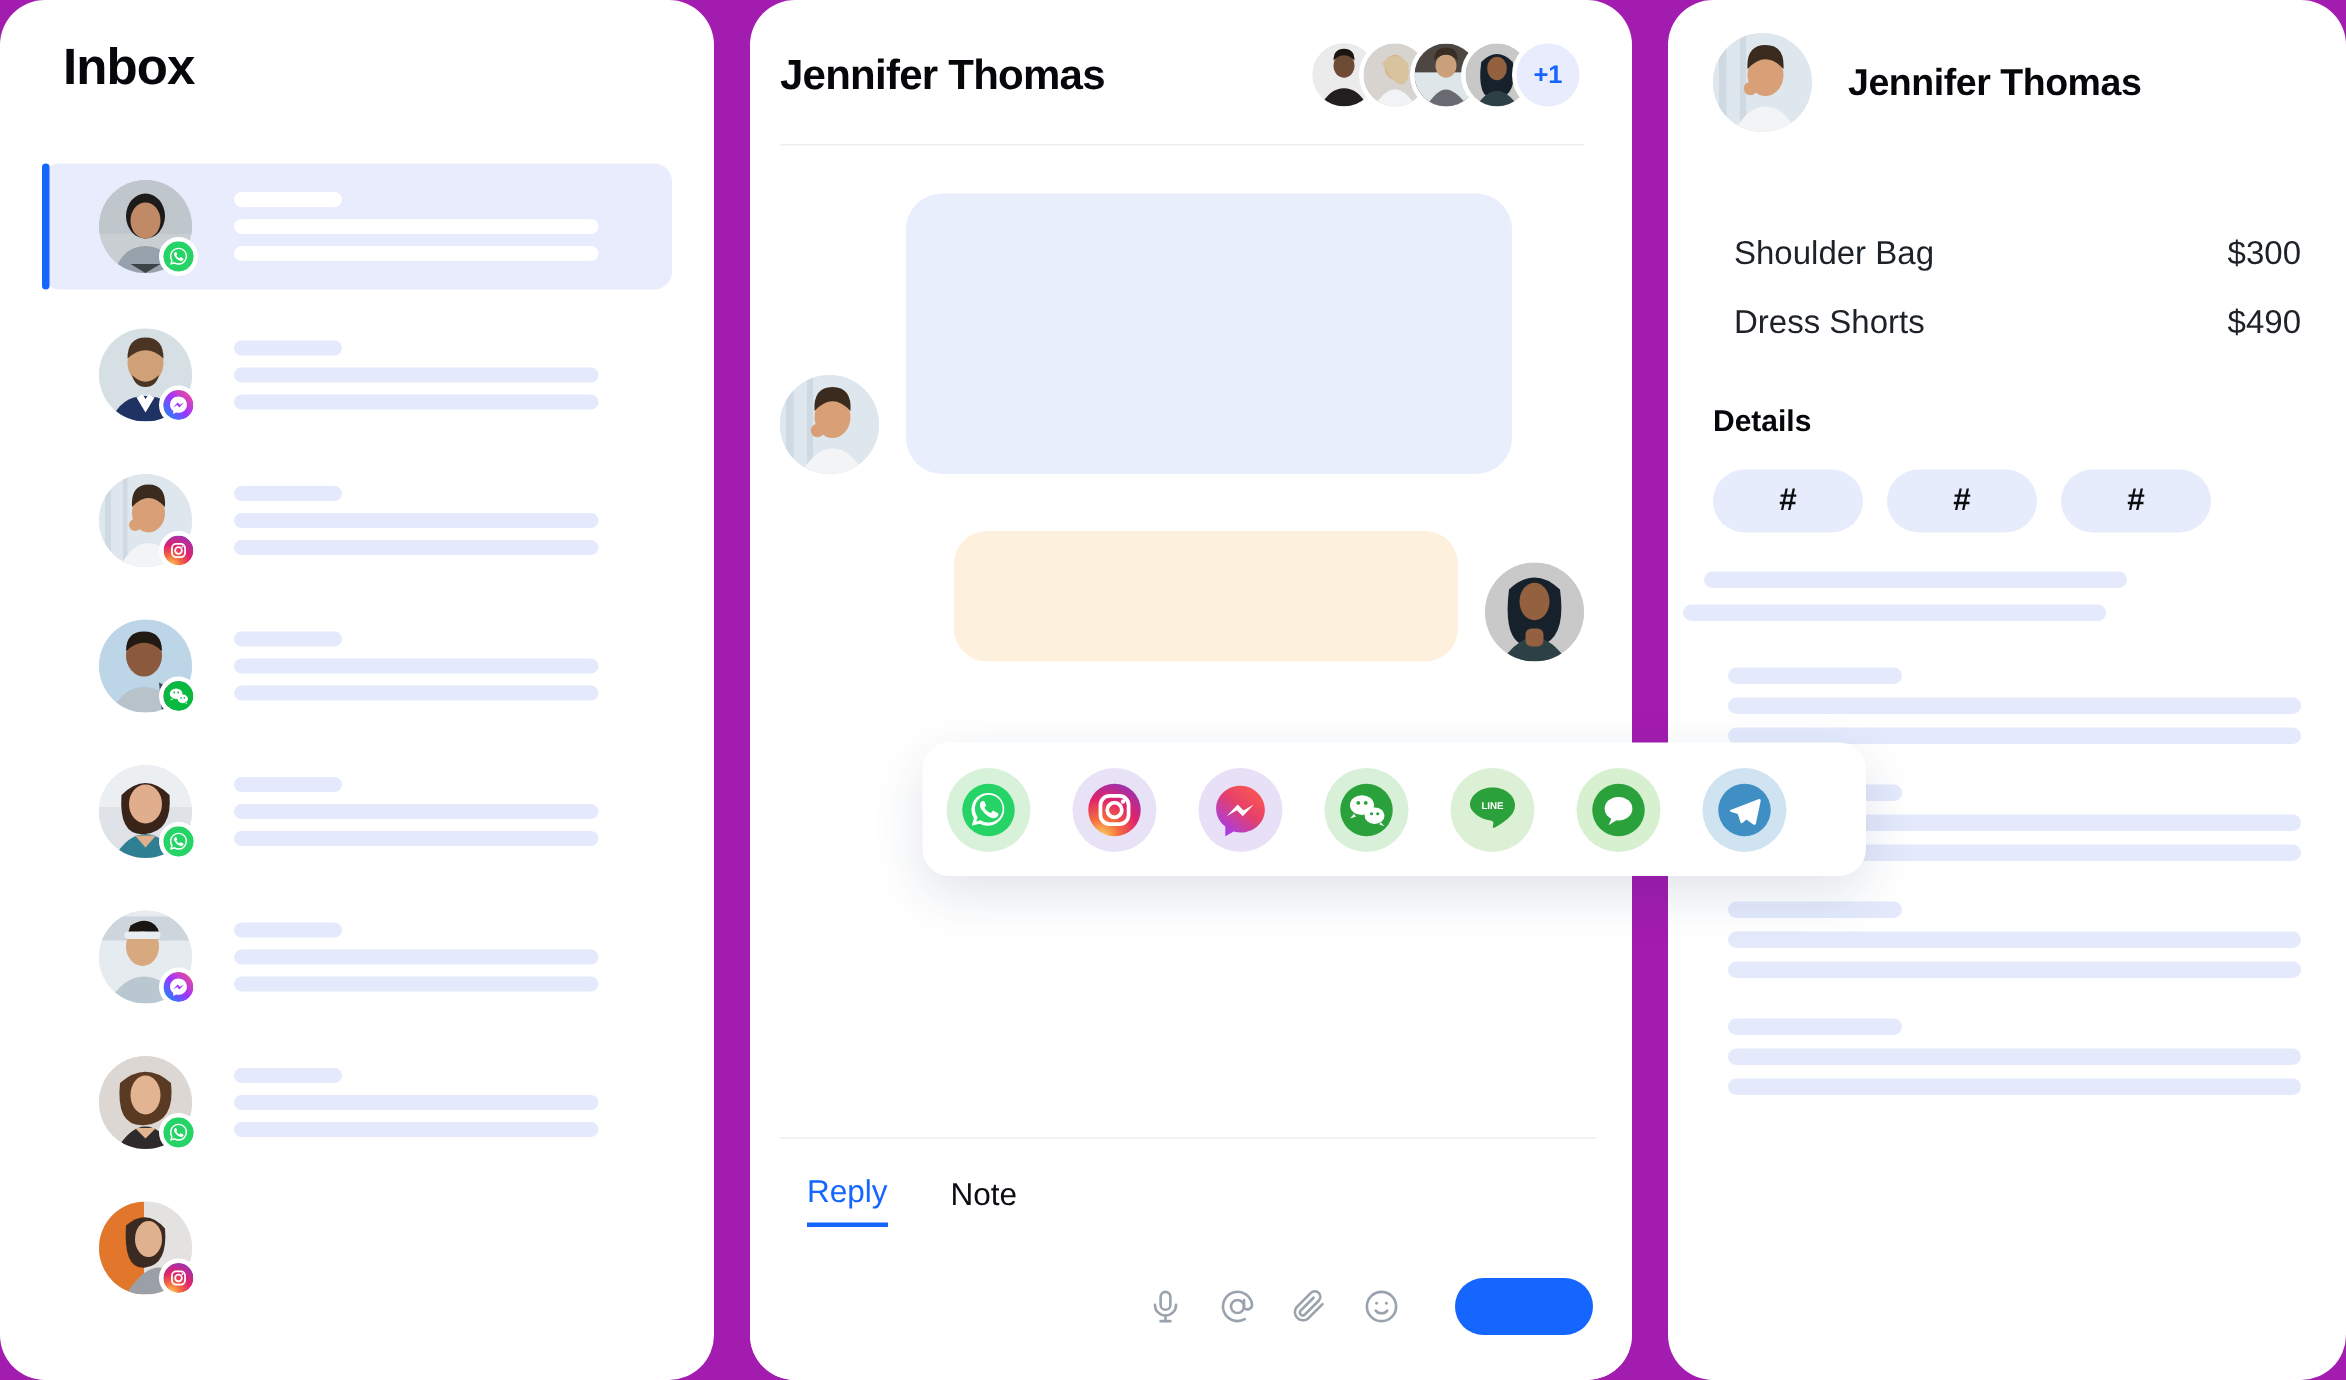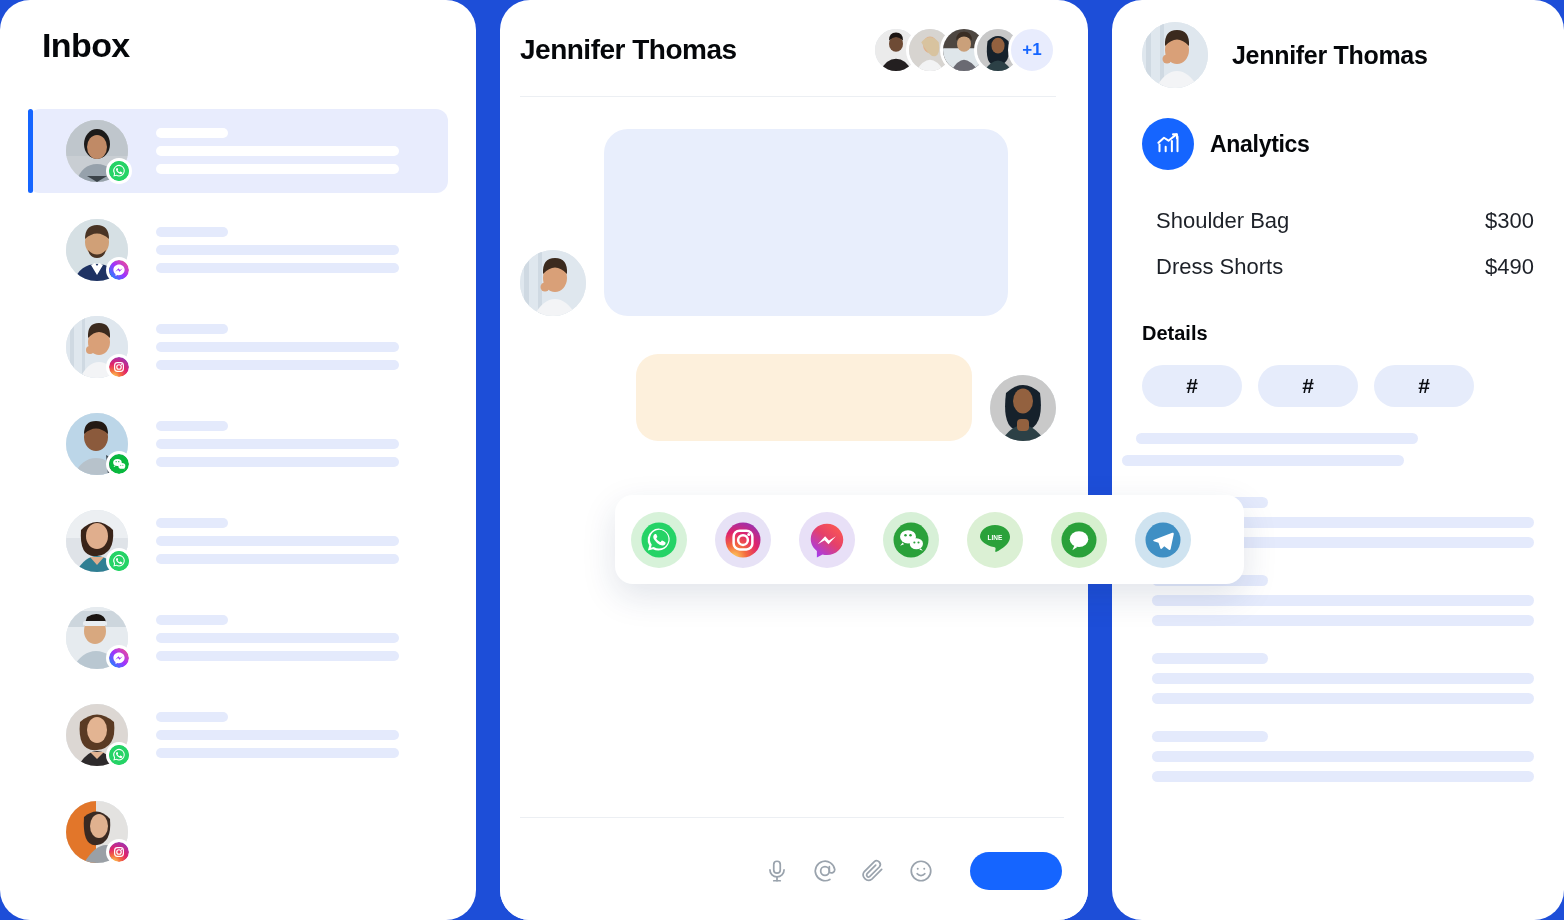--- a/index.html
+++ b/index.html
@@ -5,21 +5,21 @@
   * { box-sizing: border-box; margin: 0; padding: 0; }
   html, body {
     width: 1564px; height: 920px;
     font-family: "Liberation Sans", sans-serif;
     background: #4b6670;
     overflow: hidden;
   }
   .stage {
     position: relative;
     width: 1564px; height: 920px;
-    background: #1d4ed8;
+    background: #a21caf;
   }
 
   
   .panel {
     position: absolute;
     background: #ffffff;
     border-radius: 28px;
     overflow: hidden;
   }
   #panel-inbox   { left: 0px;    top: 0px; width: 476px;  height: 920px; border-radius: 30px; }
@@ -549,20 +549,24 @@
               <ellipse cx="33" cy="26" rx="10" ry="12.5" fill="#93613f"></ellipse>
               <path d="M11 66 q11-16 22-16 t22 16z" fill="#2c4046"></path>
               <rect x="27" y="44" width="12" height="12" rx="4" fill="#93613f"></rect>
             </svg>
         </div>
       </div>
     </div>
 
     <div class="composer">
       <div class="composer-top"></div>
+      <div class="tabs">
+        <div class="tab sel">Reply</div>
+        <div class="tab">Note</div>
+      </div>
       <div class="composer-row">
         <span class="cicon">
           <svg viewBox="0 0 24 24" fill="none" stroke="currentColor" stroke-width="1.6" stroke-linecap="round">
               <rect x="9" y="3" width="6" height="11" rx="3"></rect>
               <path d="M5.5 11a6.5 6.5 0 0 0 13 0"></path>
               <path d="M12 17.5V21"></path>
               <path d="M9 21h6"></path>
             </svg>
         </span>
         <span class="cicon">
@@ -600,33 +604,20 @@
             <ellipse cx="35" cy="28" rx="12" ry="14" fill="#d9a078"></ellipse>
             <path d="M23 24 q12-13 24 0 q1-16-12-16 t-12 16z" fill="#3b2a1e"></path>
             <path d="M14 66 q9-17 21-17 t21 17z" fill="#f3f4f6"></path>
             <circle cx="25" cy="37" r="4.5" fill="#d9a078"></circle>
           </svg>
       </div>
       <div class="pr-name">Jennifer Thomas</div>
     </div>
 
     <div class="pr-apps">
-      <div class="app">
-        <span class="app-ic">
-          <svg viewBox="0 0 24 24" width="27" height="27" fill="none" stroke="#fff" stroke-width="1.8" stroke-linecap="round" stroke-linejoin="round">
-              <path d="M4 18V12"></path>
-              <path d="M9.5 18v-4"></path>
-              <path d="M15 18V9"></path>
-              <path d="M20 18V5"></path>
-              <path d="M3 10.5 8 6l4 2.6L19 3"></path>
-              <path d="M16 3h3.5v3.5"></path>
-            </svg>
-        </span>
-        <span class="app-label">Analytics</span>
-      </div>
     </div>
 
     <div class="pr-items">
       <div class="pr-item">
         <span>Shoulder Bag</span>
         <span>$300</span>
       </div>
       <div class="pr-item">
         <span>Dress Shorts</span>
         <span>$490</span>

